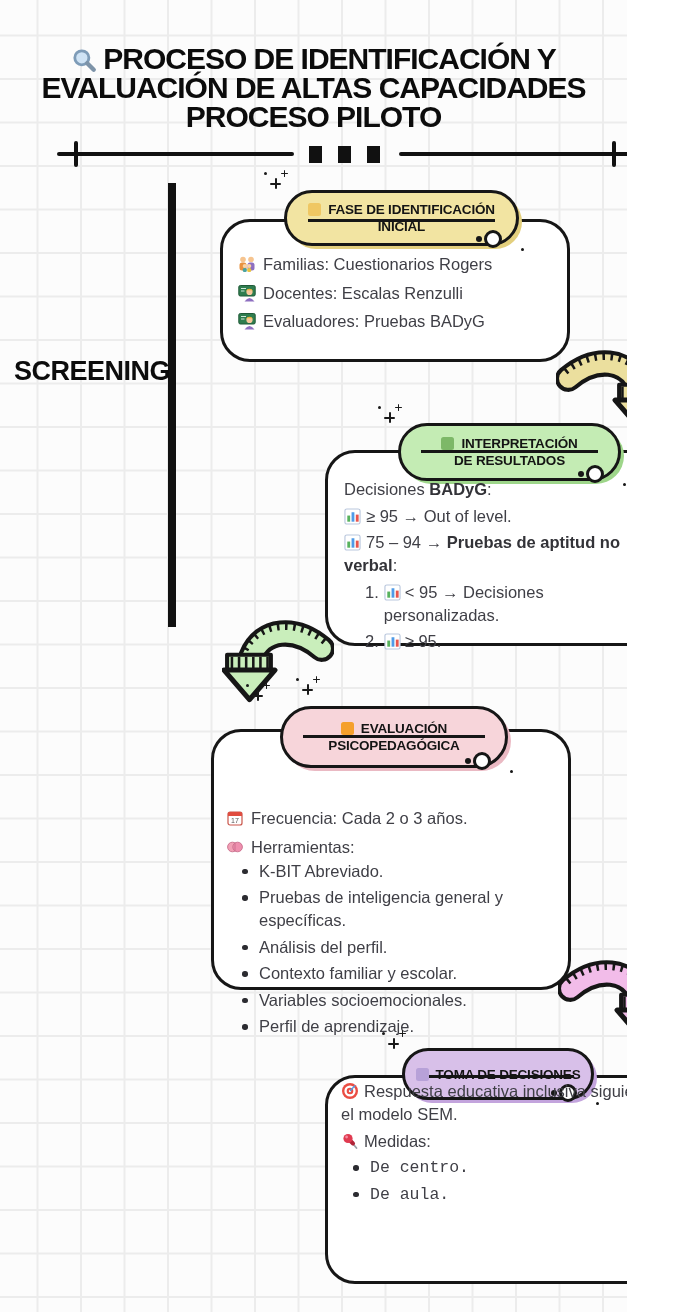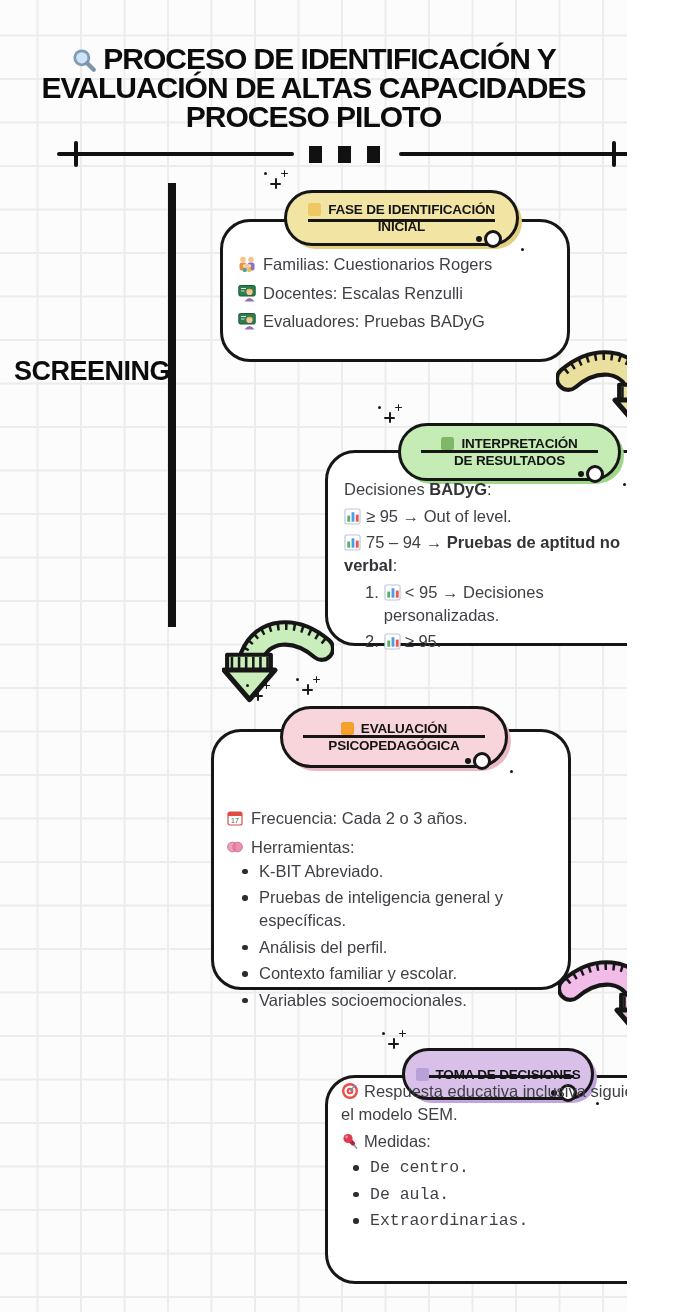--- a/index.html
+++ b/index.html
@@ -268,20 +268,21 @@
           <path d="M9 4.5 V13.5" stroke="#c96e8c" stroke-width="0.9"></path>
         </svg>
       <span>Herramientas:</span>
     </div>
     <ul class="blist">
       <li>K-BIT Abreviado.</li>
       <li>Pruebas de inteligencia general y específicas.</li>
       <li>Análisis del perfil.</li>
       <li>Contexto familiar y escolar.</li>
       <li>Variables socioemocionales.</li>
+      <li>Perfil de aprendizaje.</li>
     </ul>
   </div>
 
   <svg class="arrow" style="left:558px; top:956px;" width="112" height="102" viewBox="0 0 110 100">
     <path d="M12 32 C 38 10, 70 12, 81 40" fill="none" stroke="#161616" stroke-width="26" stroke-linecap="round"></path>
     <path d="M12 32 C 38 10, 70 12, 81 40" fill="none" stroke="var(--arrow-pink)" stroke-width="18" stroke-linecap="round"></path>
     <path d="M9 25 C 36 3, 74 5, 88 34" fill="none" stroke="#161616" stroke-width="7" stroke-dasharray="2.5 5.5"></path>
     <polygon points="62,38 105,38 105,53 62,53" fill="var(--arrow-pink)" stroke="#161616" stroke-width="4" stroke-linejoin="round"></polygon>
     <path d="M64 45.5 L103 45.5" stroke="#161616" stroke-width="11" stroke-dasharray="2.5 4.5"></path>
     <polygon points="58,53 108,53 83,82" fill="var(--arrow-pink)" stroke="#161616" stroke-width="5" stroke-linejoin="round"></polygon>
@@ -313,17 +314,16 @@
         </svg><span>Respuesta educativa inclusiva siguiendo el modelo SEM.</span></p>
     <p><svg width="18" height="18" viewBox="0 0 18 18">
           <path d="M10 9.5 L15.5 16" stroke="#9aa0a8" stroke-width="1.8" stroke-linecap="round"></path>
           <path d="M8.5 8 l3.5 3.5" stroke="#b02438" stroke-width="4" stroke-linecap="round"></path>
           <circle cx="7" cy="6.5" r="4.6" fill="#e03a50"></circle>
           <circle cx="5.6" cy="5" r="1.4" fill="#f28ba0"></circle>
         </svg><span>Medidas:</span></p>
     <ul class="blist" style="padding-left:29px;font-family:Liberation Mono, monospace;">
       <li>De centro.</li>
       <li>De aula.</li>
-      <li>Extraordinarias.</li>
     </ul>
   </div>
 
 </div>
 
 </body></html>

